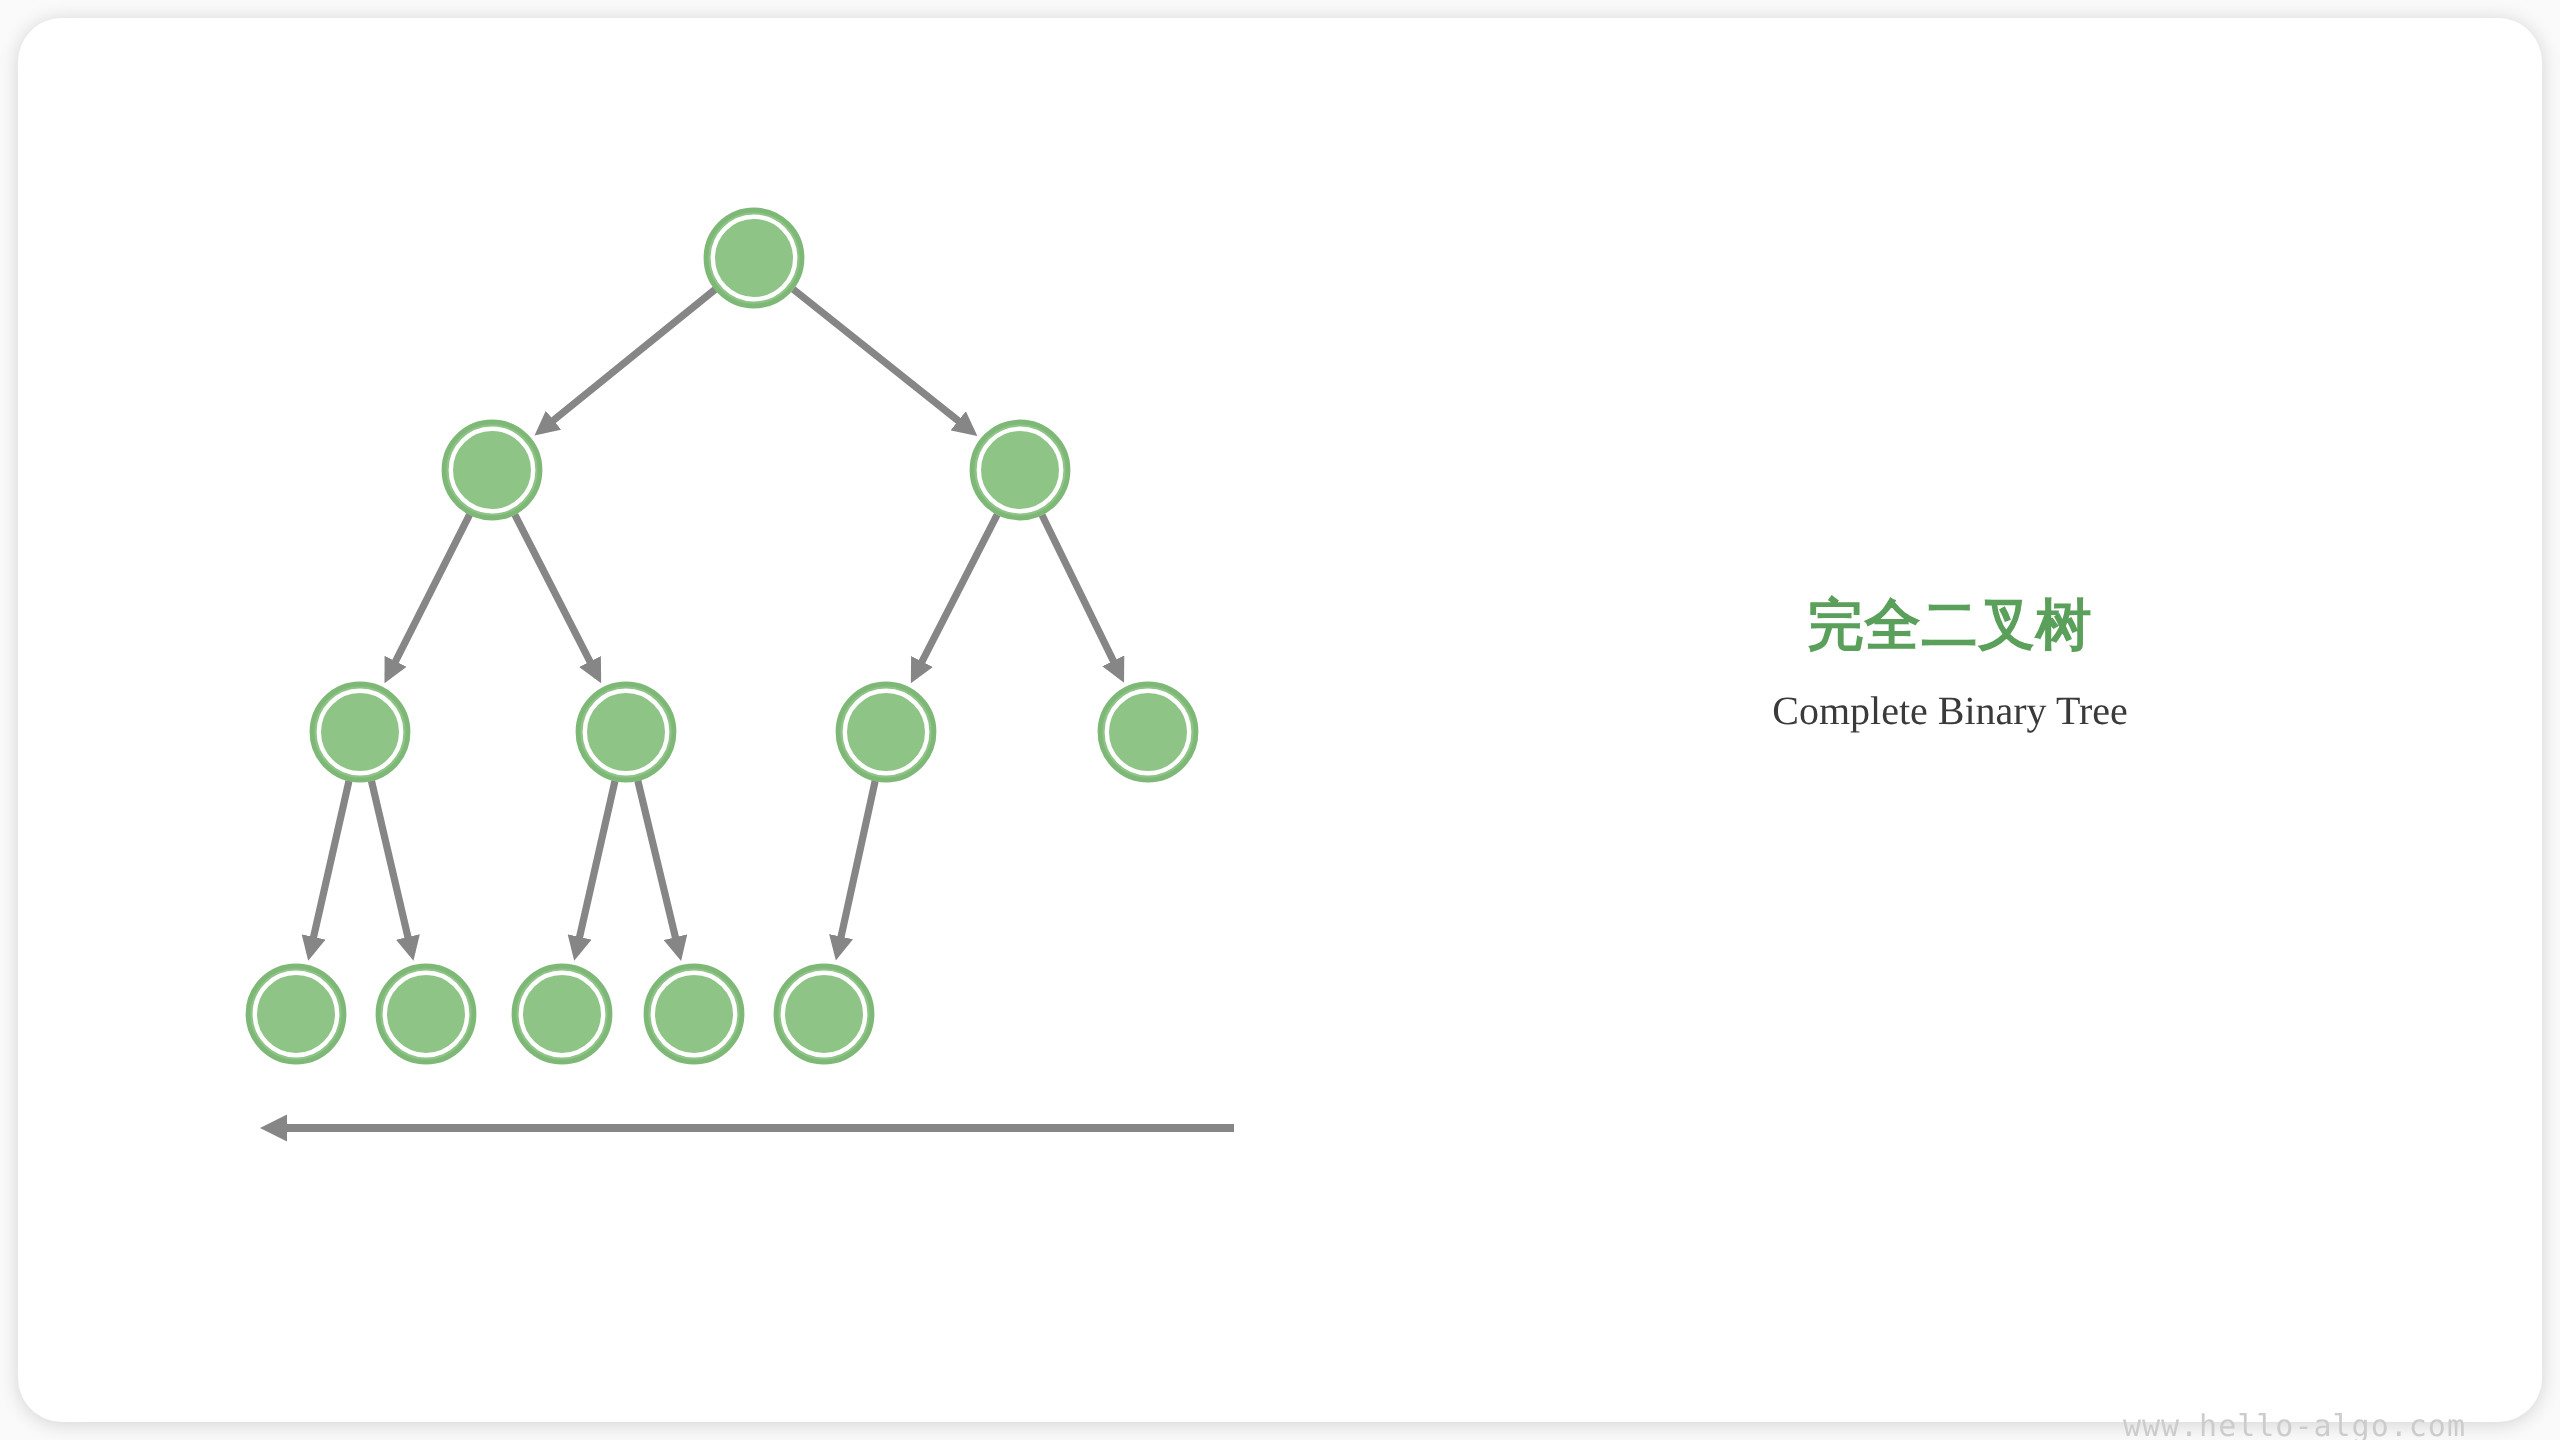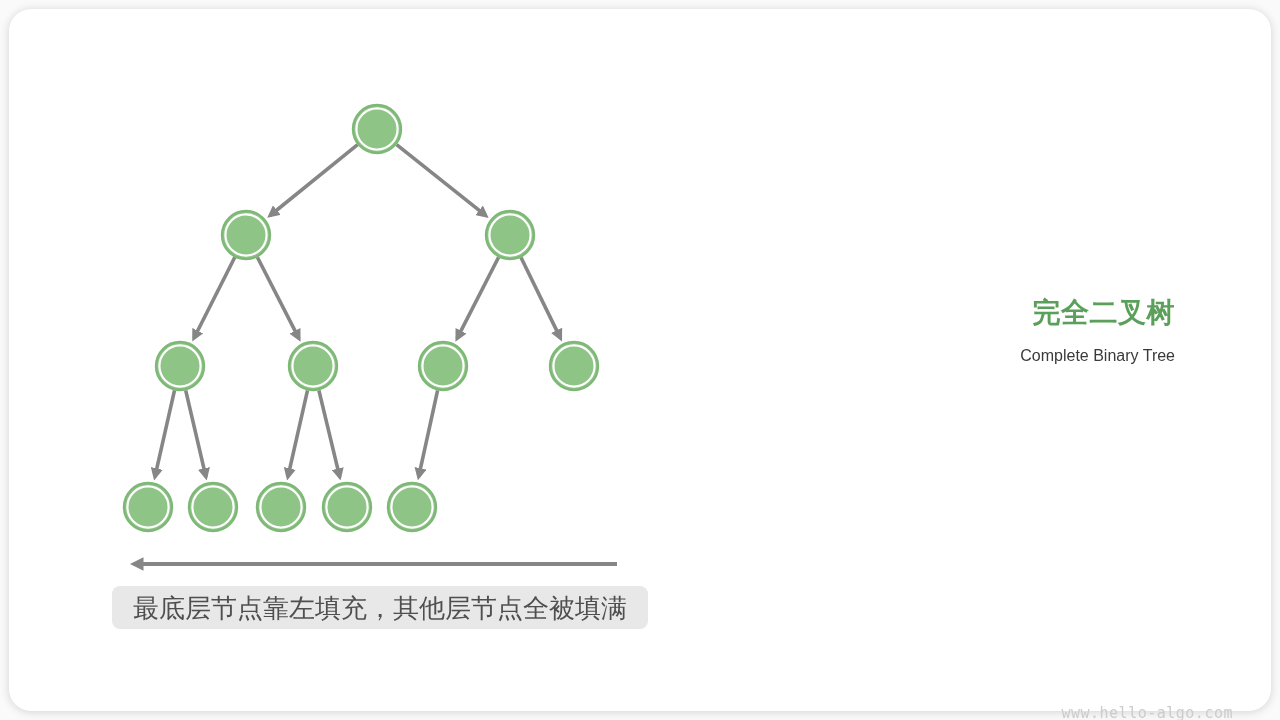--- a/index.html
+++ b/index.html
@@ -29,32 +29,32 @@
     left: 0;
     top: 0;
     width: 1280px;
     height: 720px;
   }
   .title-block {
     position: absolute;
     left: 775px;
     top: 297px;
     width: 400px;
-    text-align: right;
+    text-align: center;
   }
   .title-zh {
     font-size: 28px;
     font-weight: bold;
     line-height: 32px;
     letter-spacing: 0.5px;
   }
   .title-en {
     margin-top: 13px;
-    font-family: Liberation Sans, sans-serif;
-    font-size: 16px;
+    font-family: Liberation Serif, serif;
+    font-size: 20px;
     line-height: 28px;
   }
   .caption-box {
     position: absolute;
     left: 112px;
     top: 586px;
     width: 536px;
     height: 43px;
     border-radius: 8px;
     font-size: 26px;
@@ -150,16 +150,15 @@
     <g>
         <line x1="617" y1="564" x2="134" y2="564" stroke="#868686" stroke-width="4" marker-end="url(#arrowhead)"></line>
       </g>
   </svg>
 
   <div class="title-block">
     <div class="title-zh" style="color: rgb(90, 160, 90);">完全二叉树</div>
     <div class="title-en" style="color: rgb(58, 58, 58);">Complete Binary Tree</div>
   </div>
 
-  <div class="caption-box" style="background: rgb(232, 232, 232); color: rgb(79, 79, 79);">最底层节点靠左填充，其他层节点全被填满</div>
 
   <div class="watermark" style="color: rgb(204, 204, 204);">www.hello-algo.com</div>
 </div>
 
 </body></html>

